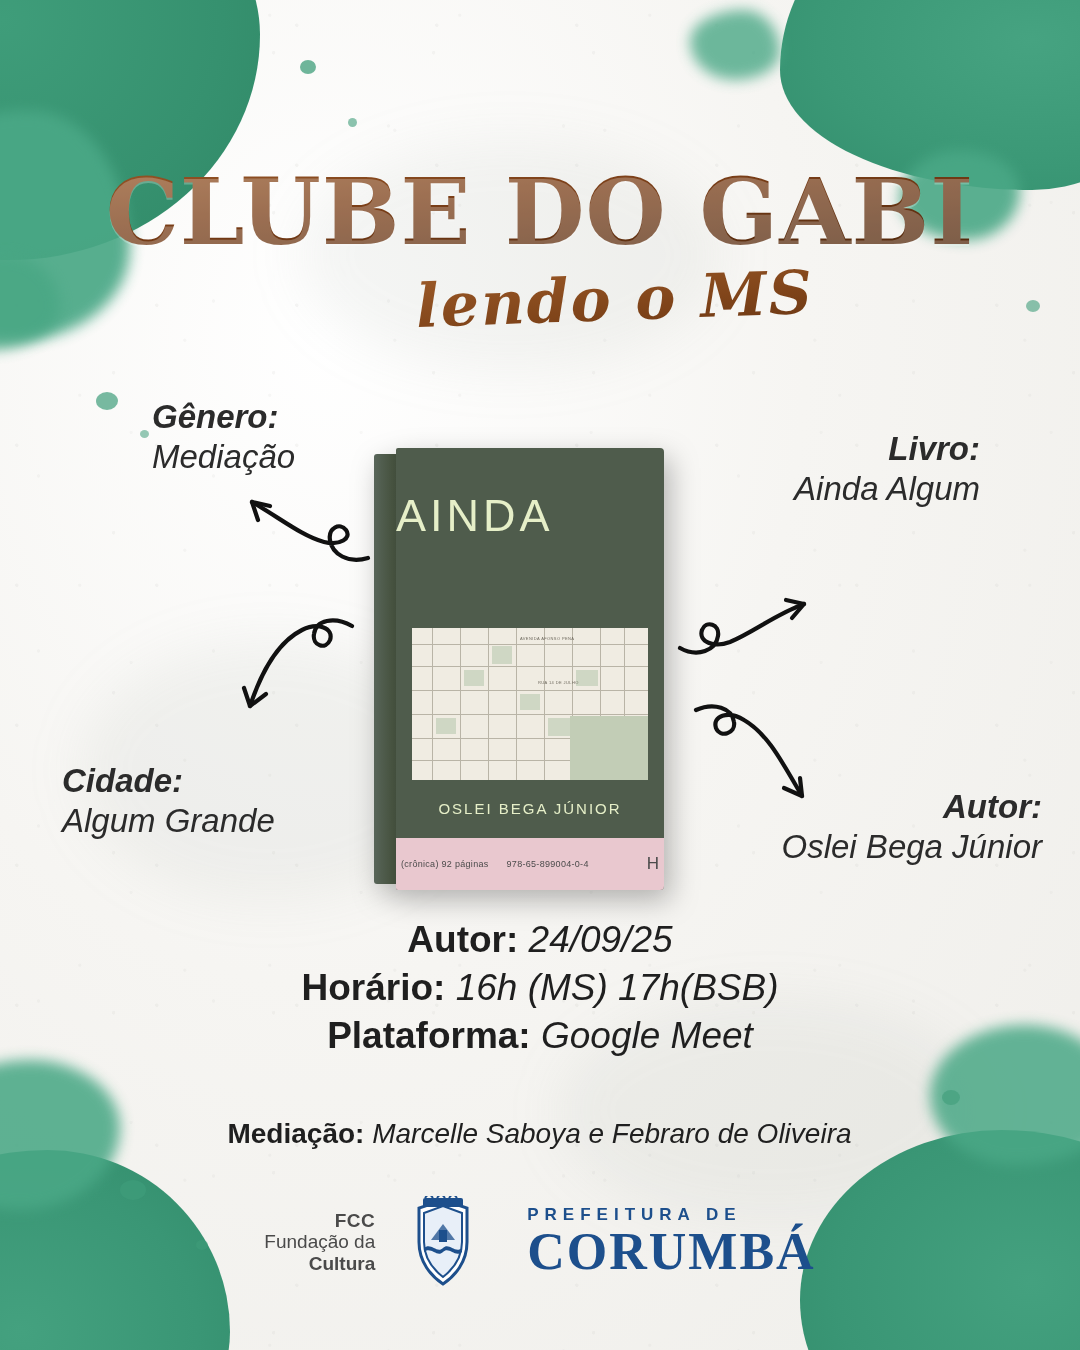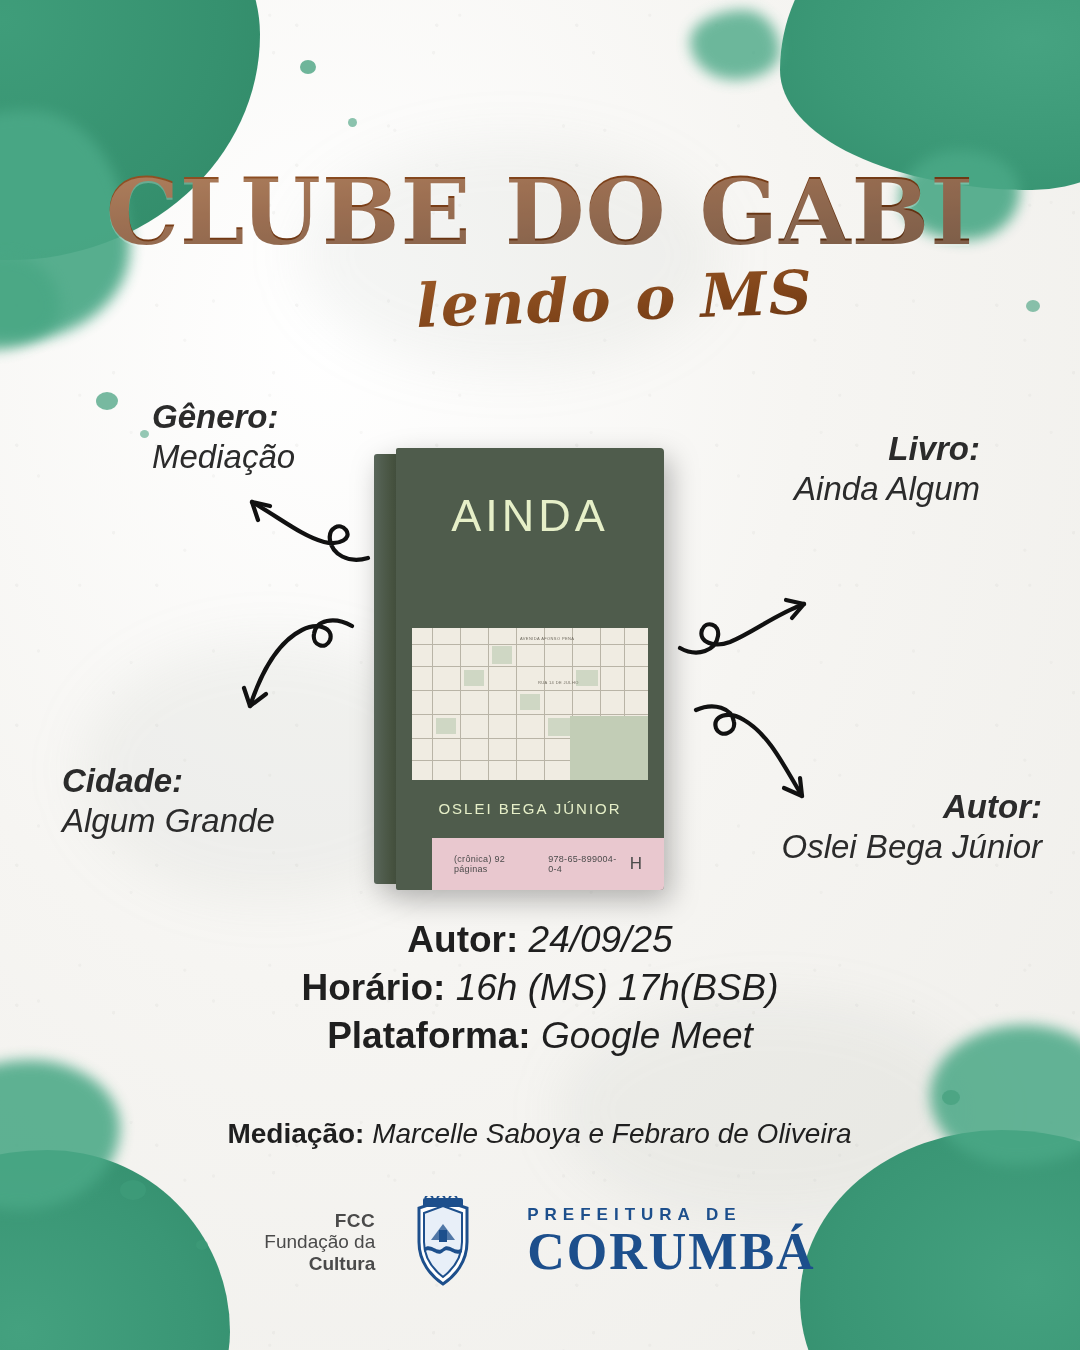--- a/index.html
+++ b/index.html
@@ -211,21 +211,21 @@
     position: absolute;
     left: 22px; top: 0;
     width: 268px; height: 442px;
     background: #4f5c4c;
     border-radius: 2px 4px 4px 2px;
     overflow: hidden;
   }
   #book-title {
     position: absolute;
     top: 44px; left: 0; right: 0;
-    text-align: center;
+    text-align: left;
     color: #e6efc8;
     font-family: "Liberation Sans", sans-serif;
     font-size: 45px;
     letter-spacing: 4px;
     line-height: 1.06;
   }
   #book-map {
     position: absolute;
     top: 180px; left: 16px;
     width: 236px; height: 152px;
@@ -264,24 +264,23 @@
     letter-spacing: 2px;
     font-family: "Liberation Sans", sans-serif;
   }
   #book-footer {
     position: absolute;
     left: 0; right: 0; bottom: 0;
     height: 52px;
     background: #e9c8cf;
     display: flex;
     align-items: center;
-    padding: 0 22px;
+    padding: 0 5px;
     box-sizing: border-box;
     gap: 10px;
-    margin-left: 36px;
   }
   #book-footer .meta {
     font-size: 9px;
     color: #4b4b4b;
     letter-spacing: .3px;
     font-family: "Liberation Sans", sans-serif;
   }
   #book-footer .isbn { margin-left: 8px; }
   #book-footer .pub {
     margin-left: auto;

